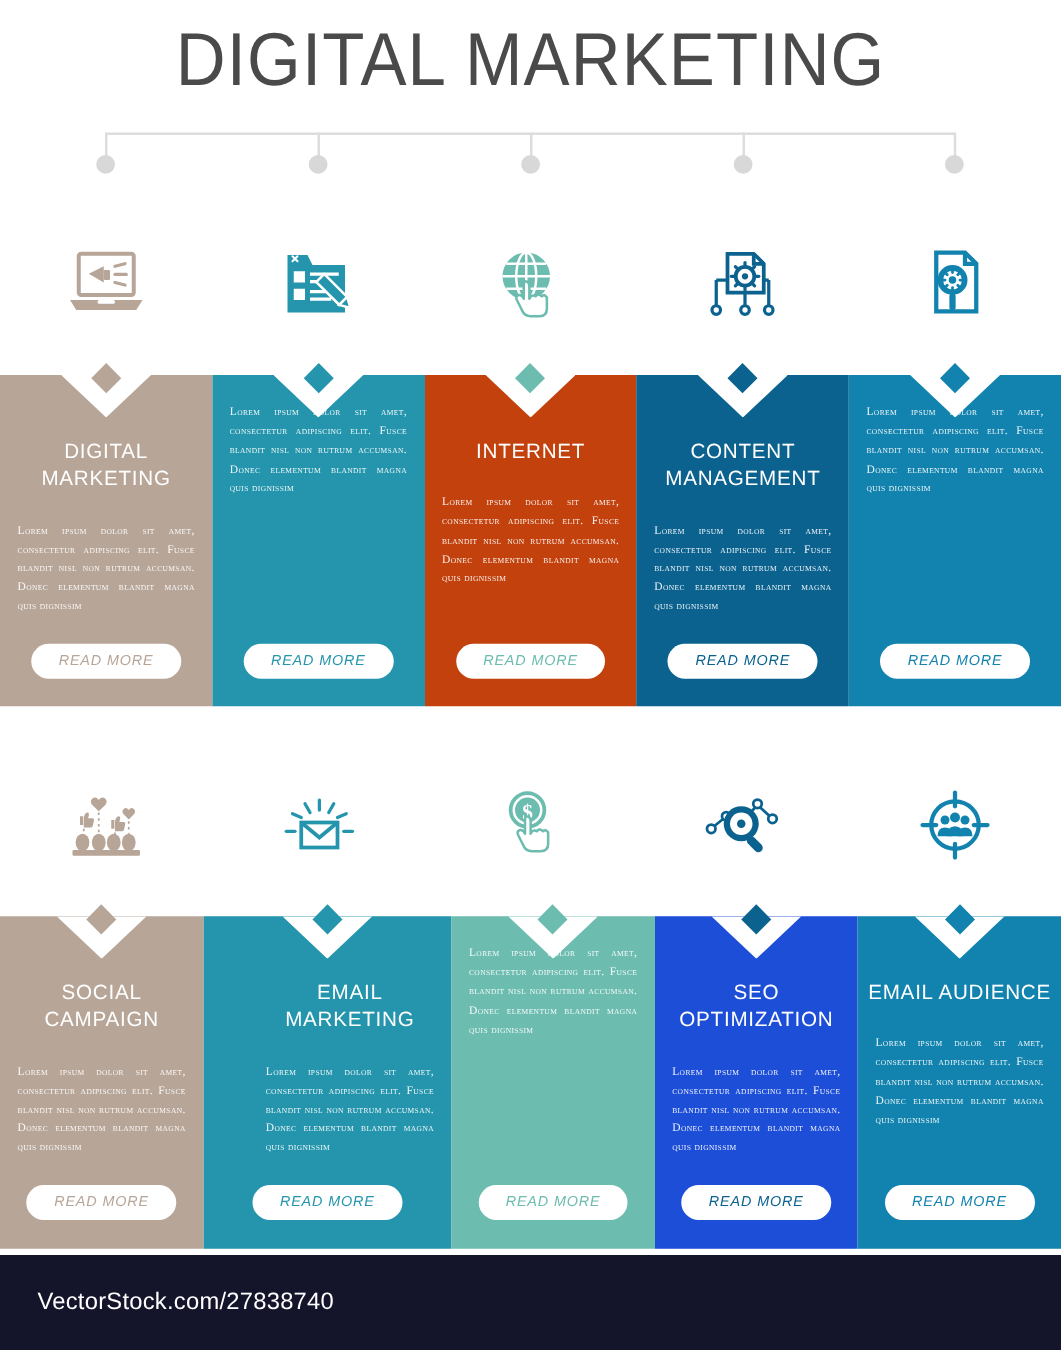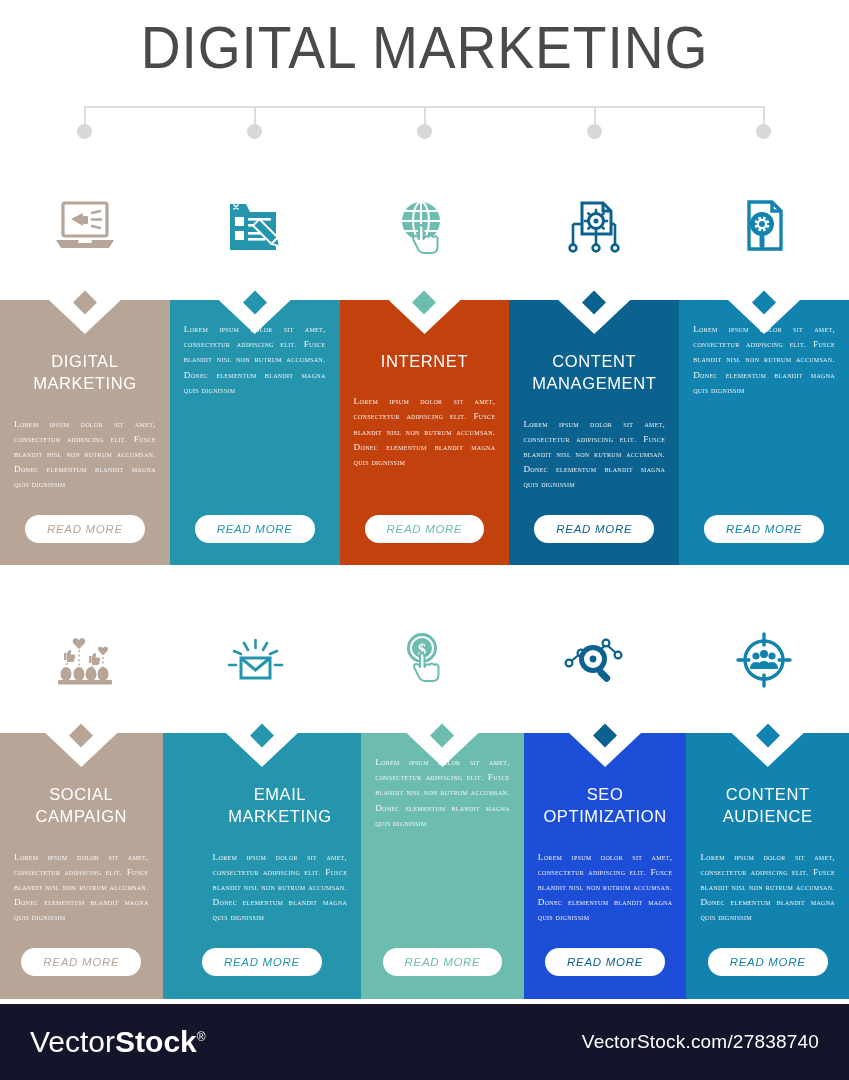--- a/index.html
+++ b/index.html
@@ -483,26 +483,23 @@
       <div class="panel-diamond" style="background: rgb(11, 98, 143);"></div>
       <div class="panel-title">SEO OPTIMIZATION</div>
       <div class="panel-body">Lorem ipsum dolor sit amet, consectetur adipiscing elit. Fusce blandit nisl non rutrum accumsan. Donec elementum blandit magna quis dignissim</div>
       <div class="panel-btn-wrap" style="top: 215px;">
         <button class="read-more" style="color: rgb(11, 98, 143);">READ MORE</button>
       </div>
     </div>
     <div class="panel" style="background: rgb(18, 131, 174);">
       <div class="panel-notch"></div>
       <div class="panel-diamond" style="background: rgb(18, 131, 174);"></div>
-      <div class="panel-title">CONTENT AUDIENCE</div>
+      <div class="panel-title">EMAIL AUDIENCE</div>
       <div class="panel-body">Lorem ipsum dolor sit amet, consectetur adipiscing elit. Fusce blandit nisl non rutrum accumsan. Donec elementum blandit magna quis dignissim</div>
       <div class="panel-btn-wrap" style="top: 215px;">
         <button class="read-more" style="color: rgb(18, 131, 174);">READ MORE</button>
       </div>
     </div>
   </div>
 
 <div class="footer">
-  <div class="logo">
-    <span class="light">Vector</span><span class="bold">Stock</span><span class="reg">®</span>
-  </div>
   <div class="footer-url">VectorStock.com/27838740</div>
 </div>
 
 </body></html>

